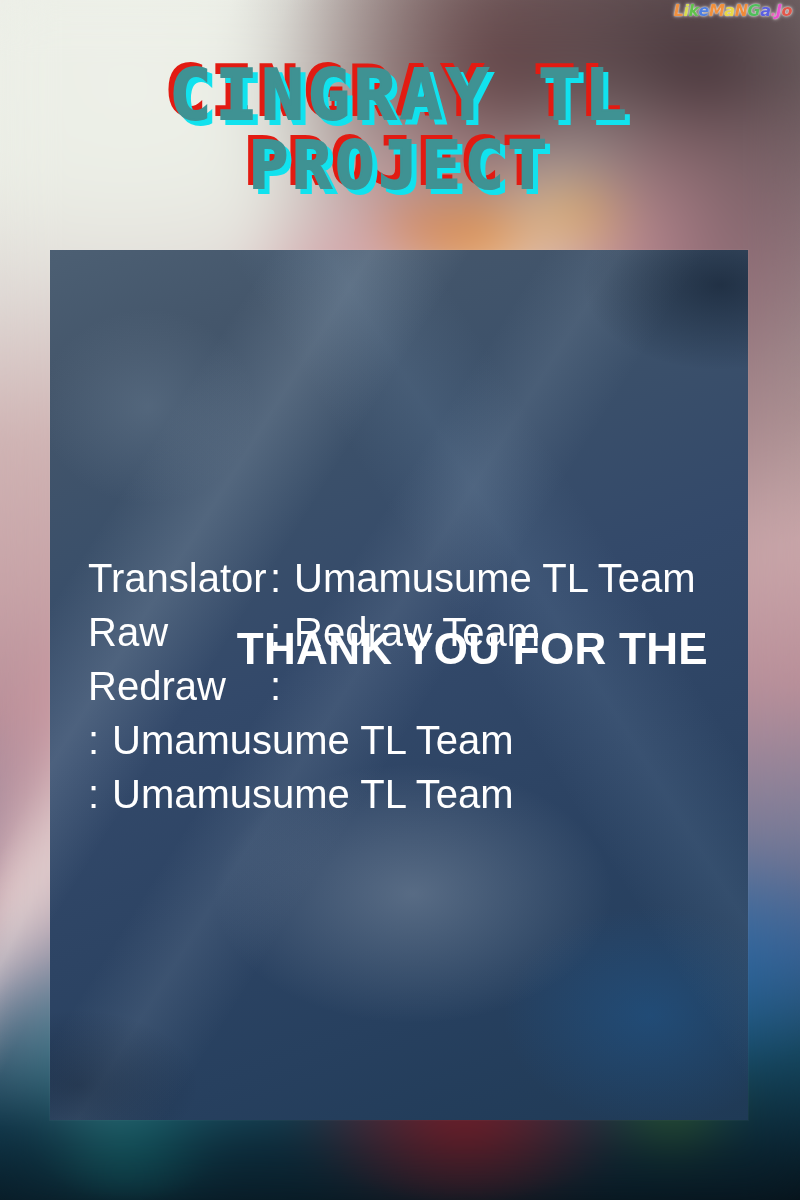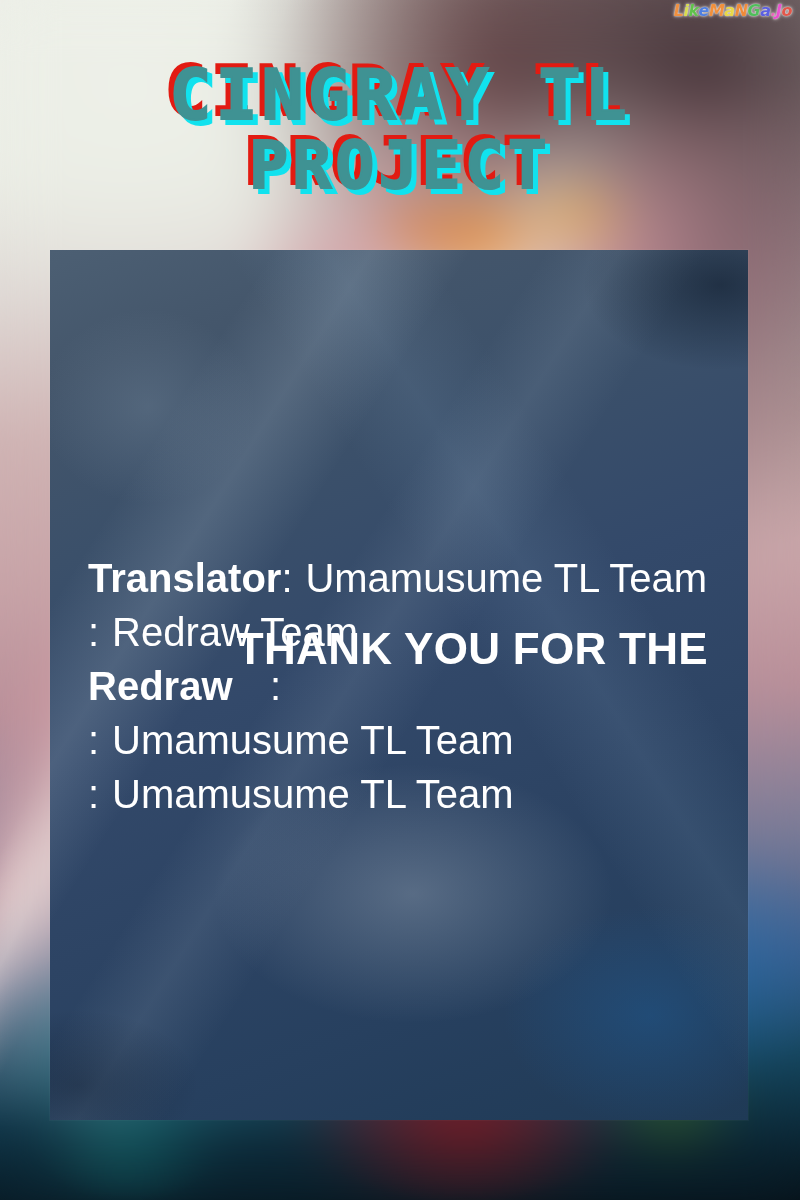--- a/index.html
+++ b/index.html
@@ -153,21 +153,21 @@
   }
   .credit-row {
     display:flex;
     align-items:baseline;
     color:#ffffff;
     font-size:40px;
     line-height:54px;
     font-weight:400;
     white-space:nowrap;
   }
-  .credit-label { flex:0 0 182px;font-weight:bold; }
+  .credit-label { flex:0 0 182px; }
   .credit-sep   { flex:0 0 24px; }
   .credit-value { flex:1 1 auto; }
 </style>
 </head>
 <body>
 
 <div id="page">
 
   <div class="bg-layer bg-base"></div>
   <div class="bg-layer bg-pink"></div>
@@ -201,20 +201,21 @@
         <span class="hl-line">THANK YOU FOR THE</span>
       </div>
 
       <div class="credits" id="credits-list">
           <div class="credit-row">
             <span class="credit-label">Translator</span>
             <span class="credit-sep">:</span>
             <span class="credit-value">Umamusume TL Team</span>
           </div>
           <div class="credit-row">
+            <span class="credit-label">Raw</span>
             <span class="credit-sep">:</span>
             <span class="credit-value">Redraw Team</span>
           </div>
           <div class="credit-row">
             <span class="credit-label">Redraw</span>
             <span class="credit-sep">:</span>
           </div>
           <div class="credit-row">
             <span class="credit-sep">:</span>
             <span class="credit-value">Umamusume TL Team</span>

